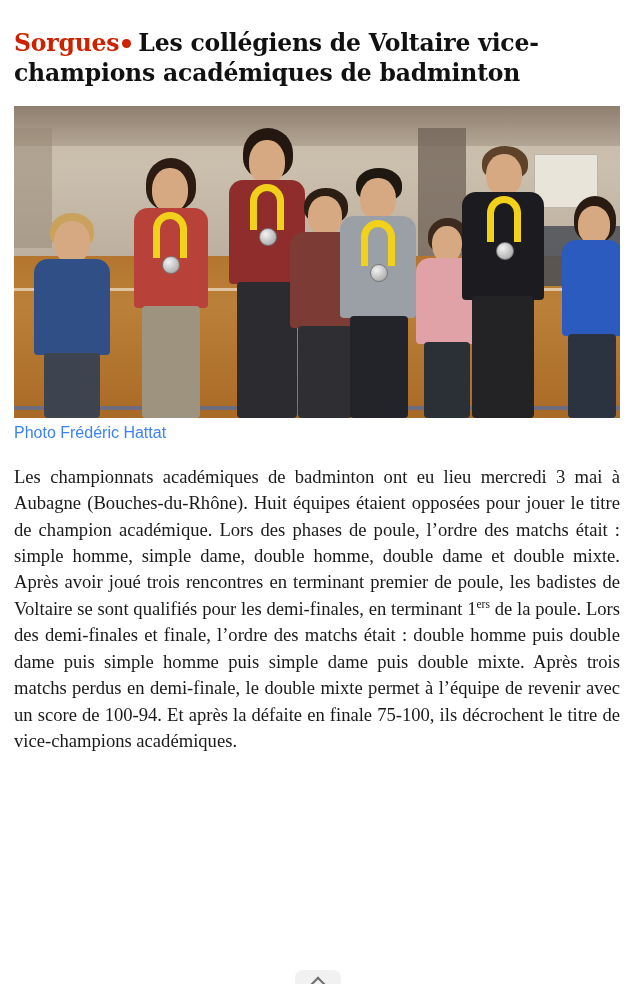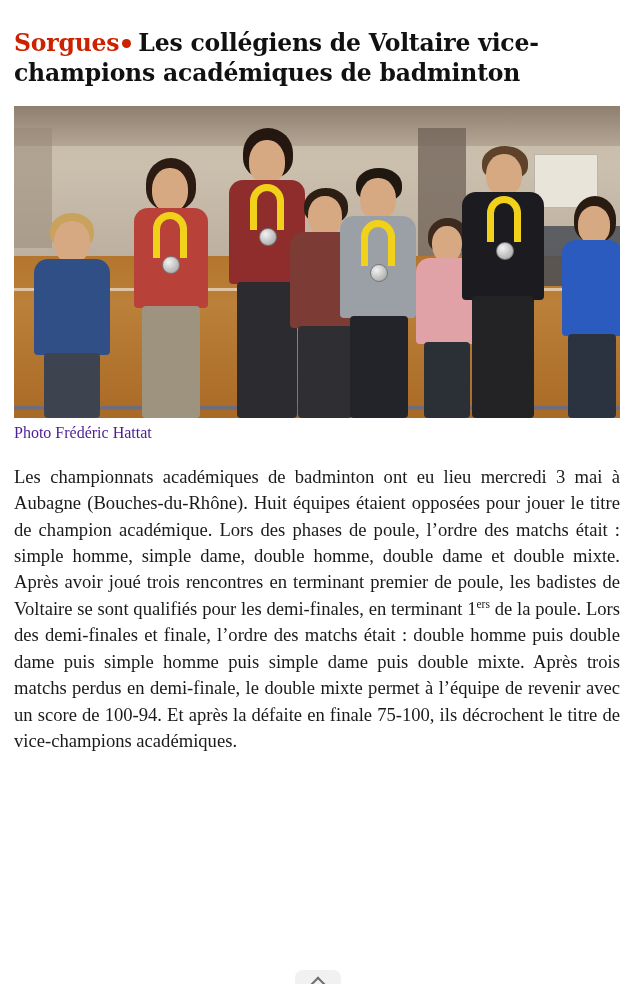--- a/index.html
+++ b/index.html
@@ -148,23 +148,23 @@
     margin: 10px 14px 0 14px;
     font-family: "DejaVu Serif", serif;
     font-weight: bold;
     font-size: 17.5px;
     line-height: 1.33;
     color: #111111;
     width: 600px;
   }
   .credit {
     margin: 6px 14px 0 14px;
-    font-family: Liberation Serif, serif;
+    font-family: Liberation Sans, sans-serif;
     font-size: 16px;
-    color: #4c1d95;
+    color: #3b82f6;
   }
   
   .body-text {
     margin: 22px 14px 0 14px;
     width: 606px;
     font-family: "Liberation Serif", serif;
     font-size: 18.6px;
     line-height: 1.42;
     text-align: justify;
     color: #1a1a1a;

